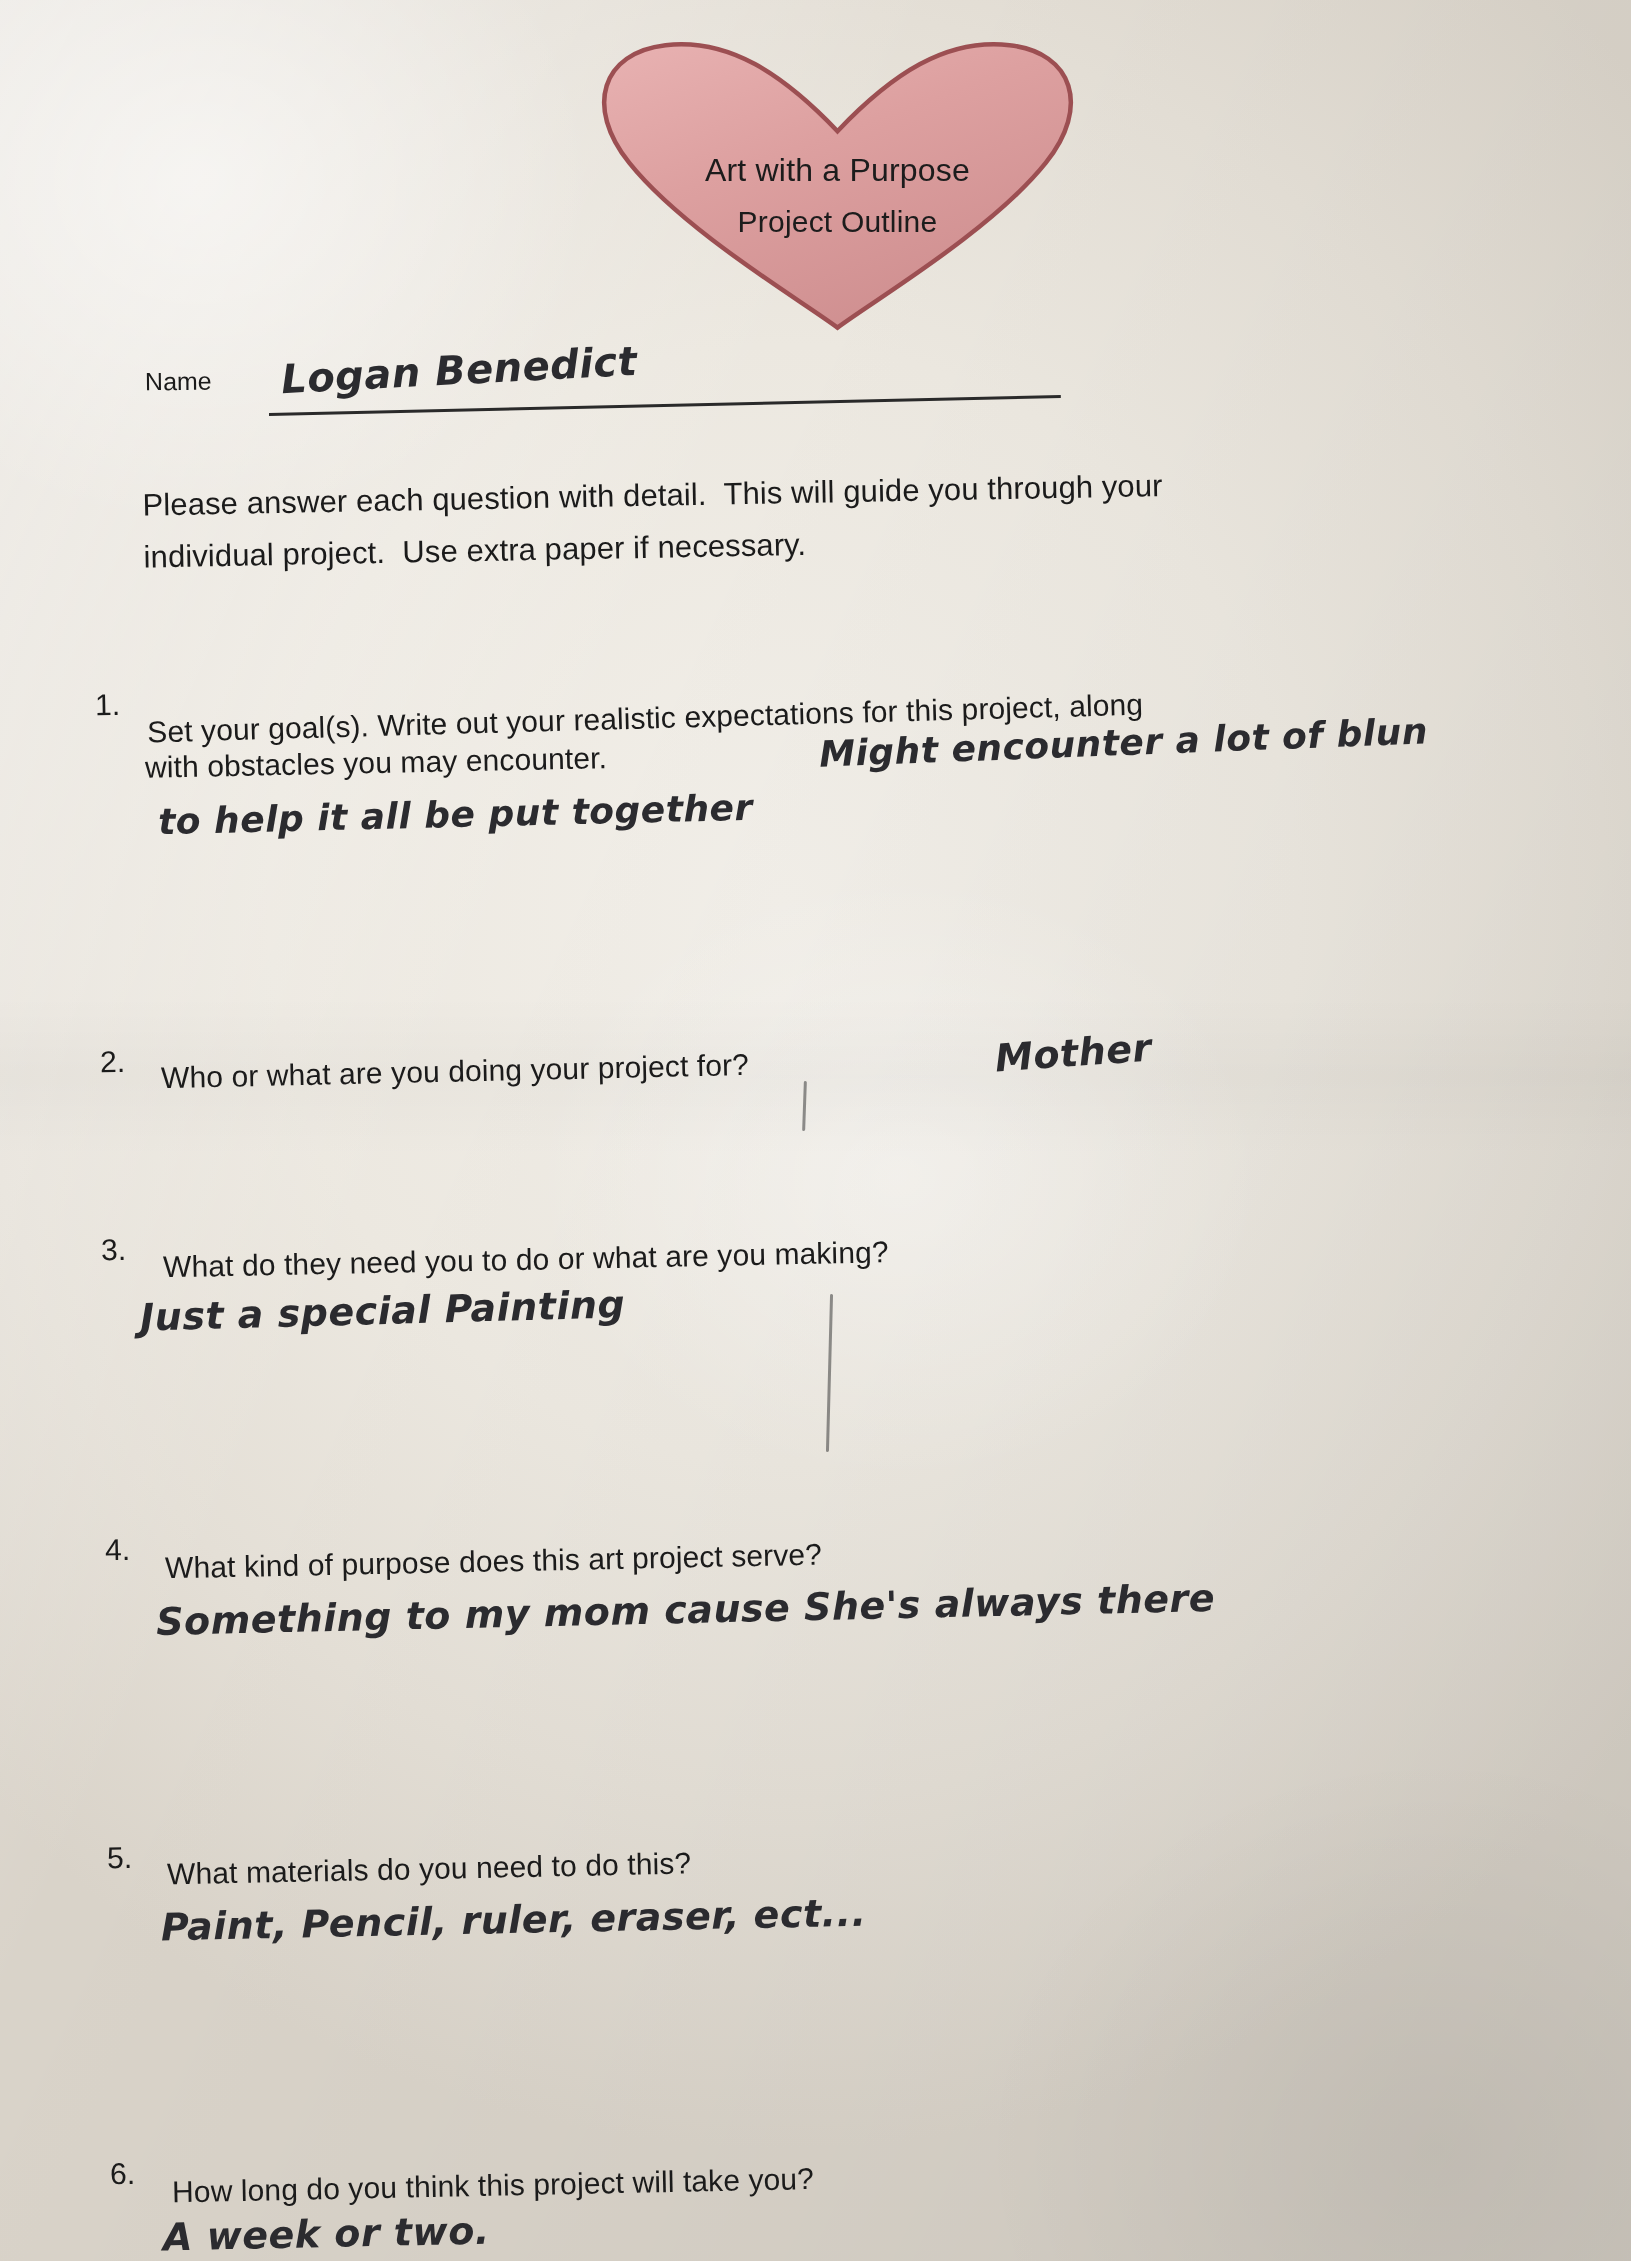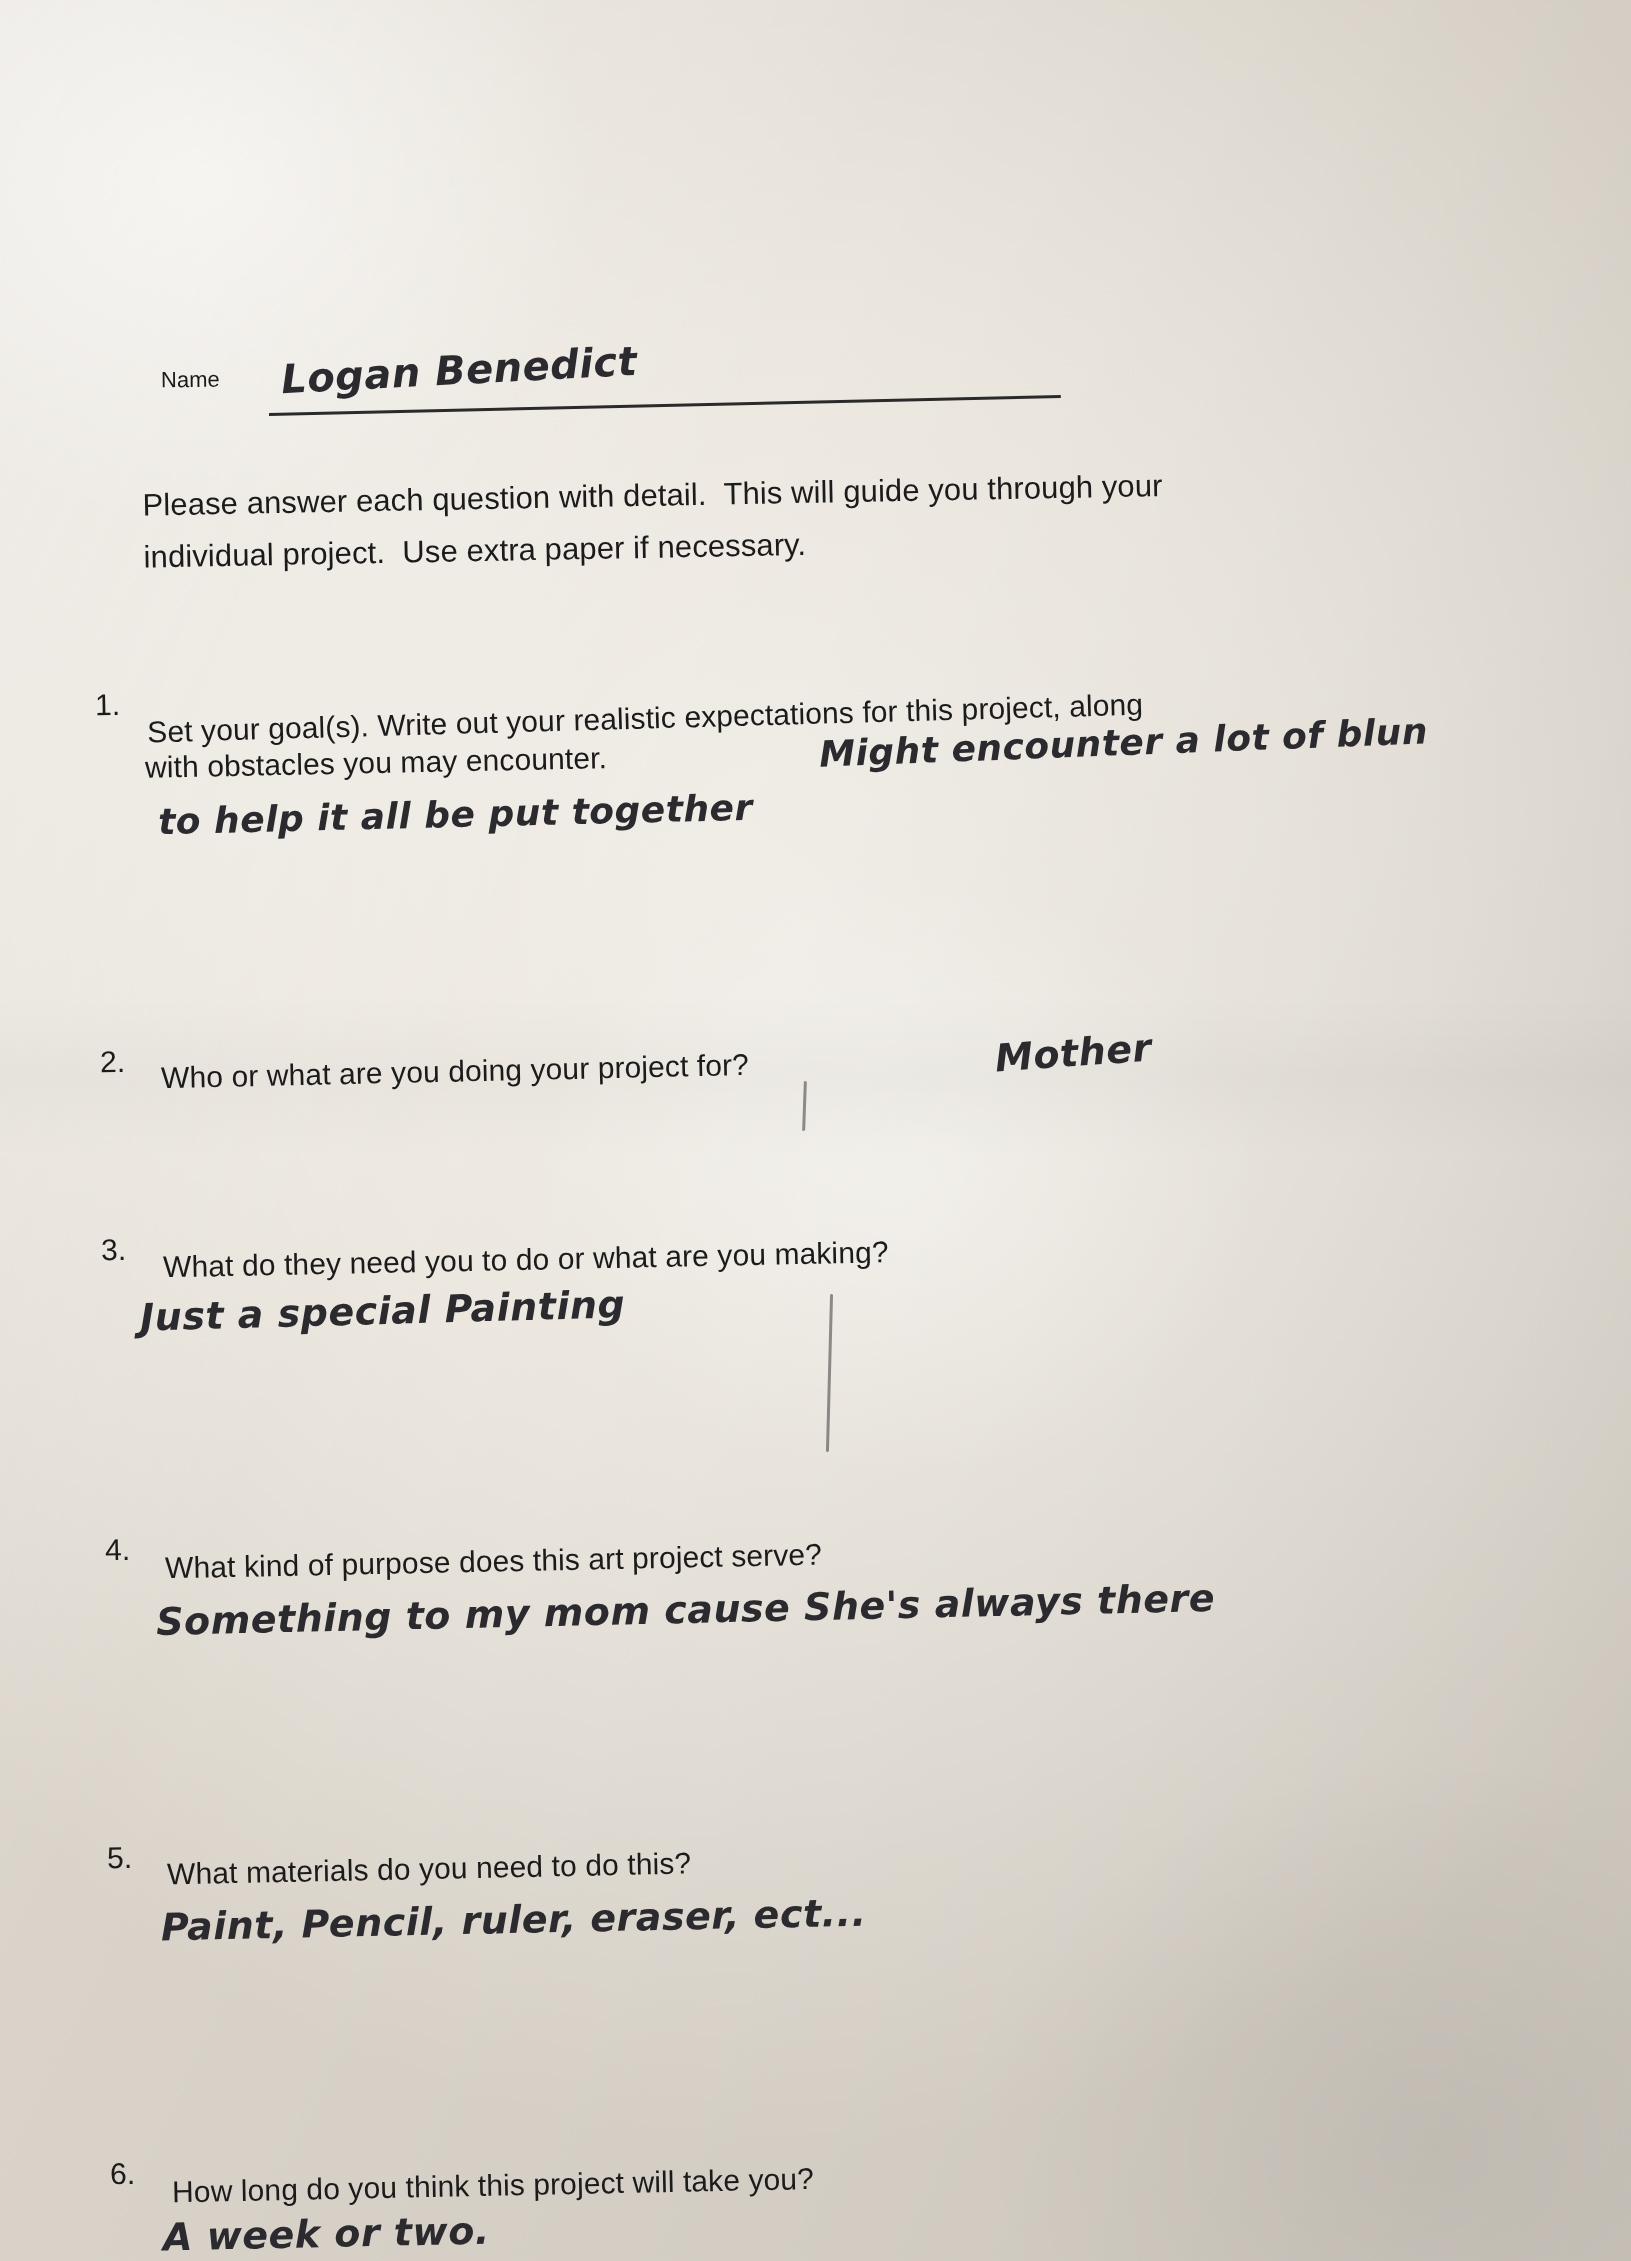--- a/index.html
+++ b/index.html
@@ -83,23 +83,23 @@
   }
   .name-row {
     position: absolute;
     left: 145px;
     top: 362px;
     width: 814px;
     height: 54px;
   }
   .name-label {
     position: absolute;
-    left: 16px;
+    left: 0;
     top: 5.4px;
-    font-size: 22px;
+    font-size: 25px;
     color: #1b1b1b;
     transform: rotate(-0.6deg);
   }
   .name-line {
     position: absolute;
     left: 124px;
     top: 51px;
     width: 792px;
     height: 2.7px;
     background: #2a2a2a;
@@ -148,20 +148,42 @@
 </style>
 </head>
 <body>
 
 <div class="page">
 
   <div class="paper-shade-a"></div>
   <div class="paper-shade-b"></div>
   <div class="paper-fold"></div>
 
+  <div class="heart-wrap">
+    <svg class="heart" viewBox="0 0 580 330">
+      <defs>
+        <linearGradient id="heartGrad" x1="0" y1="0" x2="0.6" y2="1">
+          <stop offset="0%" stop-color="#e8b2b2"></stop>
+          <stop offset="45%" stop-color="#ddA0a0"></stop>
+          <stop offset="100%" stop-color="#cf8f90"></stop>
+        </linearGradient>
+      </defs>
+      <path d="M290 322
+               C 250 292, 120 215, 60 140
+               C 10 78, 30 18, 100 10
+               C 170 2, 230 42, 290 105
+               C 350 42, 410 2, 480 10
+               C 550 18, 570 78, 520 140
+               C 460 215, 330 292, 290 322 Z" fill="url(#heartGrad)" stroke="#9c4f52" stroke-width="5"></path>
+    </svg>
+    <div class="heart-text">
+      <span class="l1">Art with a Purpose</span>
+      <span class="l2">Project Outline</span>
+    </div>
+  </div>
 
   <div class="name-row">
     <div class="name-label">Name</div>
     <div class="name-line"></div>
     <div class="hand" style="left:136px; top:-15.4px; font-size:40px; transform: rotate(-3deg); font-style: italic;">Logan Benedict</div>
   </div>
 
   <div class="printed intro">Please answer each question with detail.  This will guide you through your
 individual project.  Use extra paper if necessary.</div>
 

